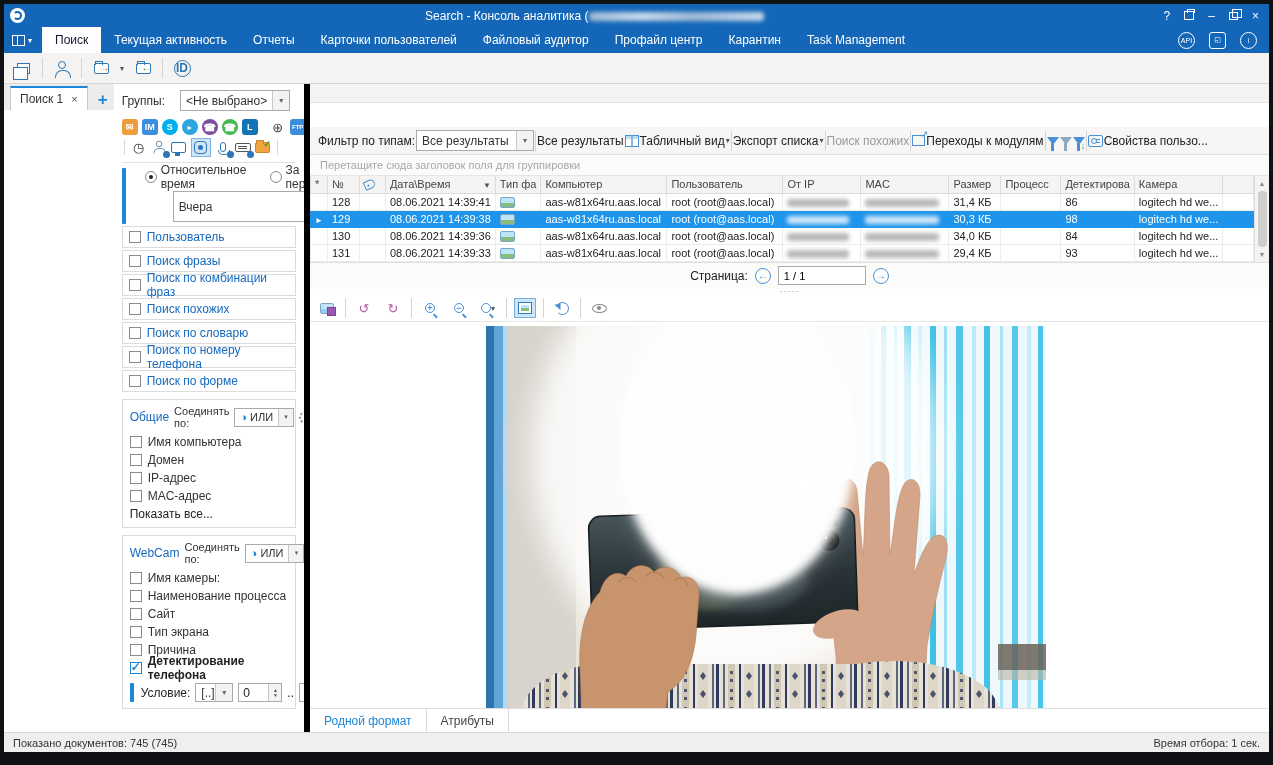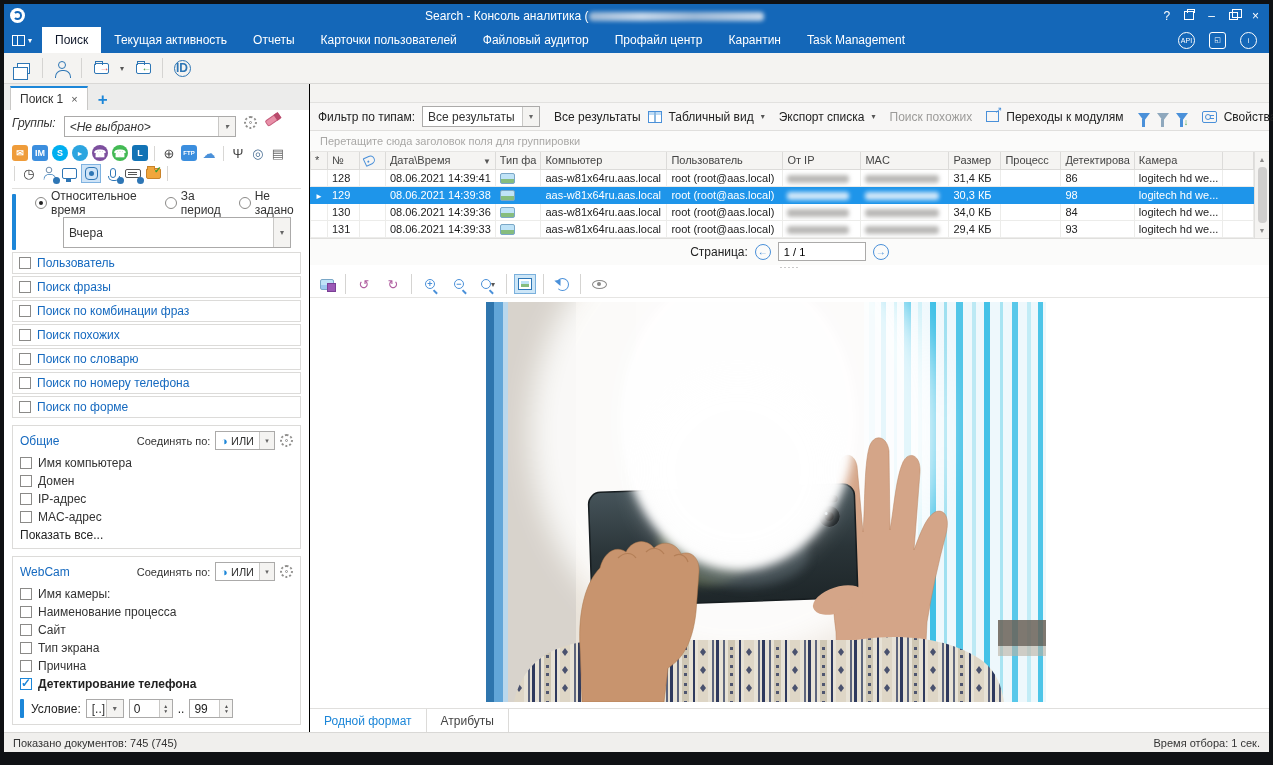--- a/index.html
+++ b/index.html
@@ -44,32 +44,32 @@
   .ic-person::after{ content:""; position:absolute; top:8px; left:-4px; width:14px; height:7px; border:1.5px solid #2e76b5; border-bottom:none; border-radius:7px 7px 0 0;}
   .ic-folder{ width:15px; height:11px; border:1.5px solid #2e76b5; border-radius:2px; position:relative; background:#fff;}
   .ic-folder::before{content:""; position:absolute; top:-3px; left:0; width:6px; height:3px; border:1.5px solid #2e76b5; border-bottom:none;}
   .ic-folder.out::after{content:"→"; color:#d9534f; position:absolute; right:-2px; top:-2px; font-size:10px; font-weight:bold;}
   .ic-folder.in::after{content:"←"; color:#3a9a3a; position:absolute; right:-2px; top:-2px; font-size:10px; font-weight:bold;}
   .ic-idsearch{ width:17px; height:17px; border:1.5px solid #2e76b5; border-radius:50%; color:#2e76b5; font-size:12px; font-weight:bold; display:flex; align-items:center; justify-content:center;}
   .mini-caret{ color:#555; font-size:8px; }
 
   
   .content{ flex:1; display:flex; min-height:0; }
-  .left{ width:306px; flex:none; border-right:1px solid #000000; background:#fff; display:flex; flex-direction:column; overflow:hidden;}
+  .left{ width:306px; flex:none; border-right:6px solid #000000; background:#fff; display:flex; flex-direction:row; overflow:hidden;}
   .right{ flex:1; min-width:0; display:flex; flex-direction:column; background:#fff; }
 
   
   .stabs{ height:26px; background:#ececeb; display:flex; align-items:flex-end; padding-left:6px; gap:4px; flex:none;}
   .stab{ height:24px; background:#fff; border:1px solid #c9c8c6; border-bottom:none; border-top:2px solid #1c86d8;
          display:flex; align-items:center; gap:8px; padding:0 9px; font-size:12px; color:#333;}
   .stab .x{ color:#555; font-size:11px; }
   .plus{ color:#1c86d8; font-size:17px; font-weight:bold; padding:0 6px; line-height:20px;}
 
   .lbody{ flex:1; display:flex; flex-direction:column; padding:6px 8px 4px 8px; overflow:hidden; background:#fff;}
-  .grprow{ display:flex; align-items:flex-start; gap:8px; flex:none;font-style:italic; }
+  .grprow{ display:flex; align-items:center; gap:15px; flex:none; }
   .grprow .lbl{ color:#333; }
   .combo{ border:1px solid #abaaa9; background:#fff; height:21px; display:flex; align-items:center; flex:1; }
   .combo .val{ flex:1; padding:0 5px; color:#333; white-space:nowrap; overflow:hidden;}
   .combo .arr{ width:17px; height:100%; border-left:1px solid #c9c8c6; background:#f4f3f1; color:#666;
                display:flex; align-items:center; justify-content:center; font-size:8px;}
   .gear{ width:13px; height:13px; border:2px dotted #8f8e8c; border-radius:50%; position:relative; flex:none;}
   .gear::after{content:""; position:absolute; inset:3px; border-radius:50%; border:1px solid #8f8e8c;}
   .eraser{ width:16px; height:7px; background:#e890a8; border:1px solid #c65f7e; border-radius:2px; transform:rotate(-35deg); position:relative; flex:none;}
   .eraser::after{content:""; position:absolute; right:-1px; top:-1px; width:5px; height:7px; background:#b94a6c;}
 
@@ -126,21 +126,21 @@
 
   .condrow{ display:flex; align-items:center; margin-top:6px; }
   .condrow .inner{ display:flex; align-items:center; gap:5px; }
   .spin{ border:1px solid #abaaa9; height:19px; width:44px; display:flex; background:#fff;}
   .spin .v{ flex:1; padding:0 4px; display:flex; align-items:center; }
   .spin .ud{ width:13px; border-left:1px solid #c9c8c6; background:#f4f3f1; display:flex; flex-direction:column; align-items:center; justify-content:center; font-size:5px; color:#555; line-height:5px;}
   .opsel{ width:38px; }
 
   
   .rspacer{ height:19px; background:#f4f3f1; border-bottom:1px solid #e2e1df; flex:none;}
-  .rtools{ height:28px; background:#f7f6f5; border-bottom:1px solid #e0dfdd; display:flex; align-items:center; padding:0 8px; gap:7px; flex:none; white-space:nowrap; font-size:12px;}
+  .rtools{ height:28px; background:#f7f6f5; border-bottom:1px solid #e0dfdd; display:flex; align-items:center; padding:0 8px; gap:1px; flex:none; white-space:nowrap; font-size:12px;margin-top:24px;}
   .rtools .dim{ color:#9c9b99; }
   .ftcombo{ width:118px; }
   .tblic{ width:14px; height:12px; border:1px solid #4a90d9; background:
           linear-gradient(#bfdcf5 30%, #fff 30%); position:relative; flex:none;}
   .tblic::after{content:""; position:absolute; inset:0; background:
           linear-gradient(90deg, transparent 45%, #8cb8e0 45%, #8cb8e0 55%, transparent 55%);}
   .modic{ width:13px; height:11px; border:1px solid #4a90d9; position:relative; flex:none;}
   .modic::after{content:"↗"; position:absolute; right:-4px; top:-7px; color:#4a90d9; font-size:9px;}
   .funnel{ width:0; height:0; border-left:6px solid transparent; border-right:6px solid transparent; border-top:8px solid #4a90d9; position:relative; flex:none;}
   .funnel::after{content:""; position:absolute; left:-1.5px; top:-2px; width:3px; height:8px; background:inherit; background:#4a90d9;}

